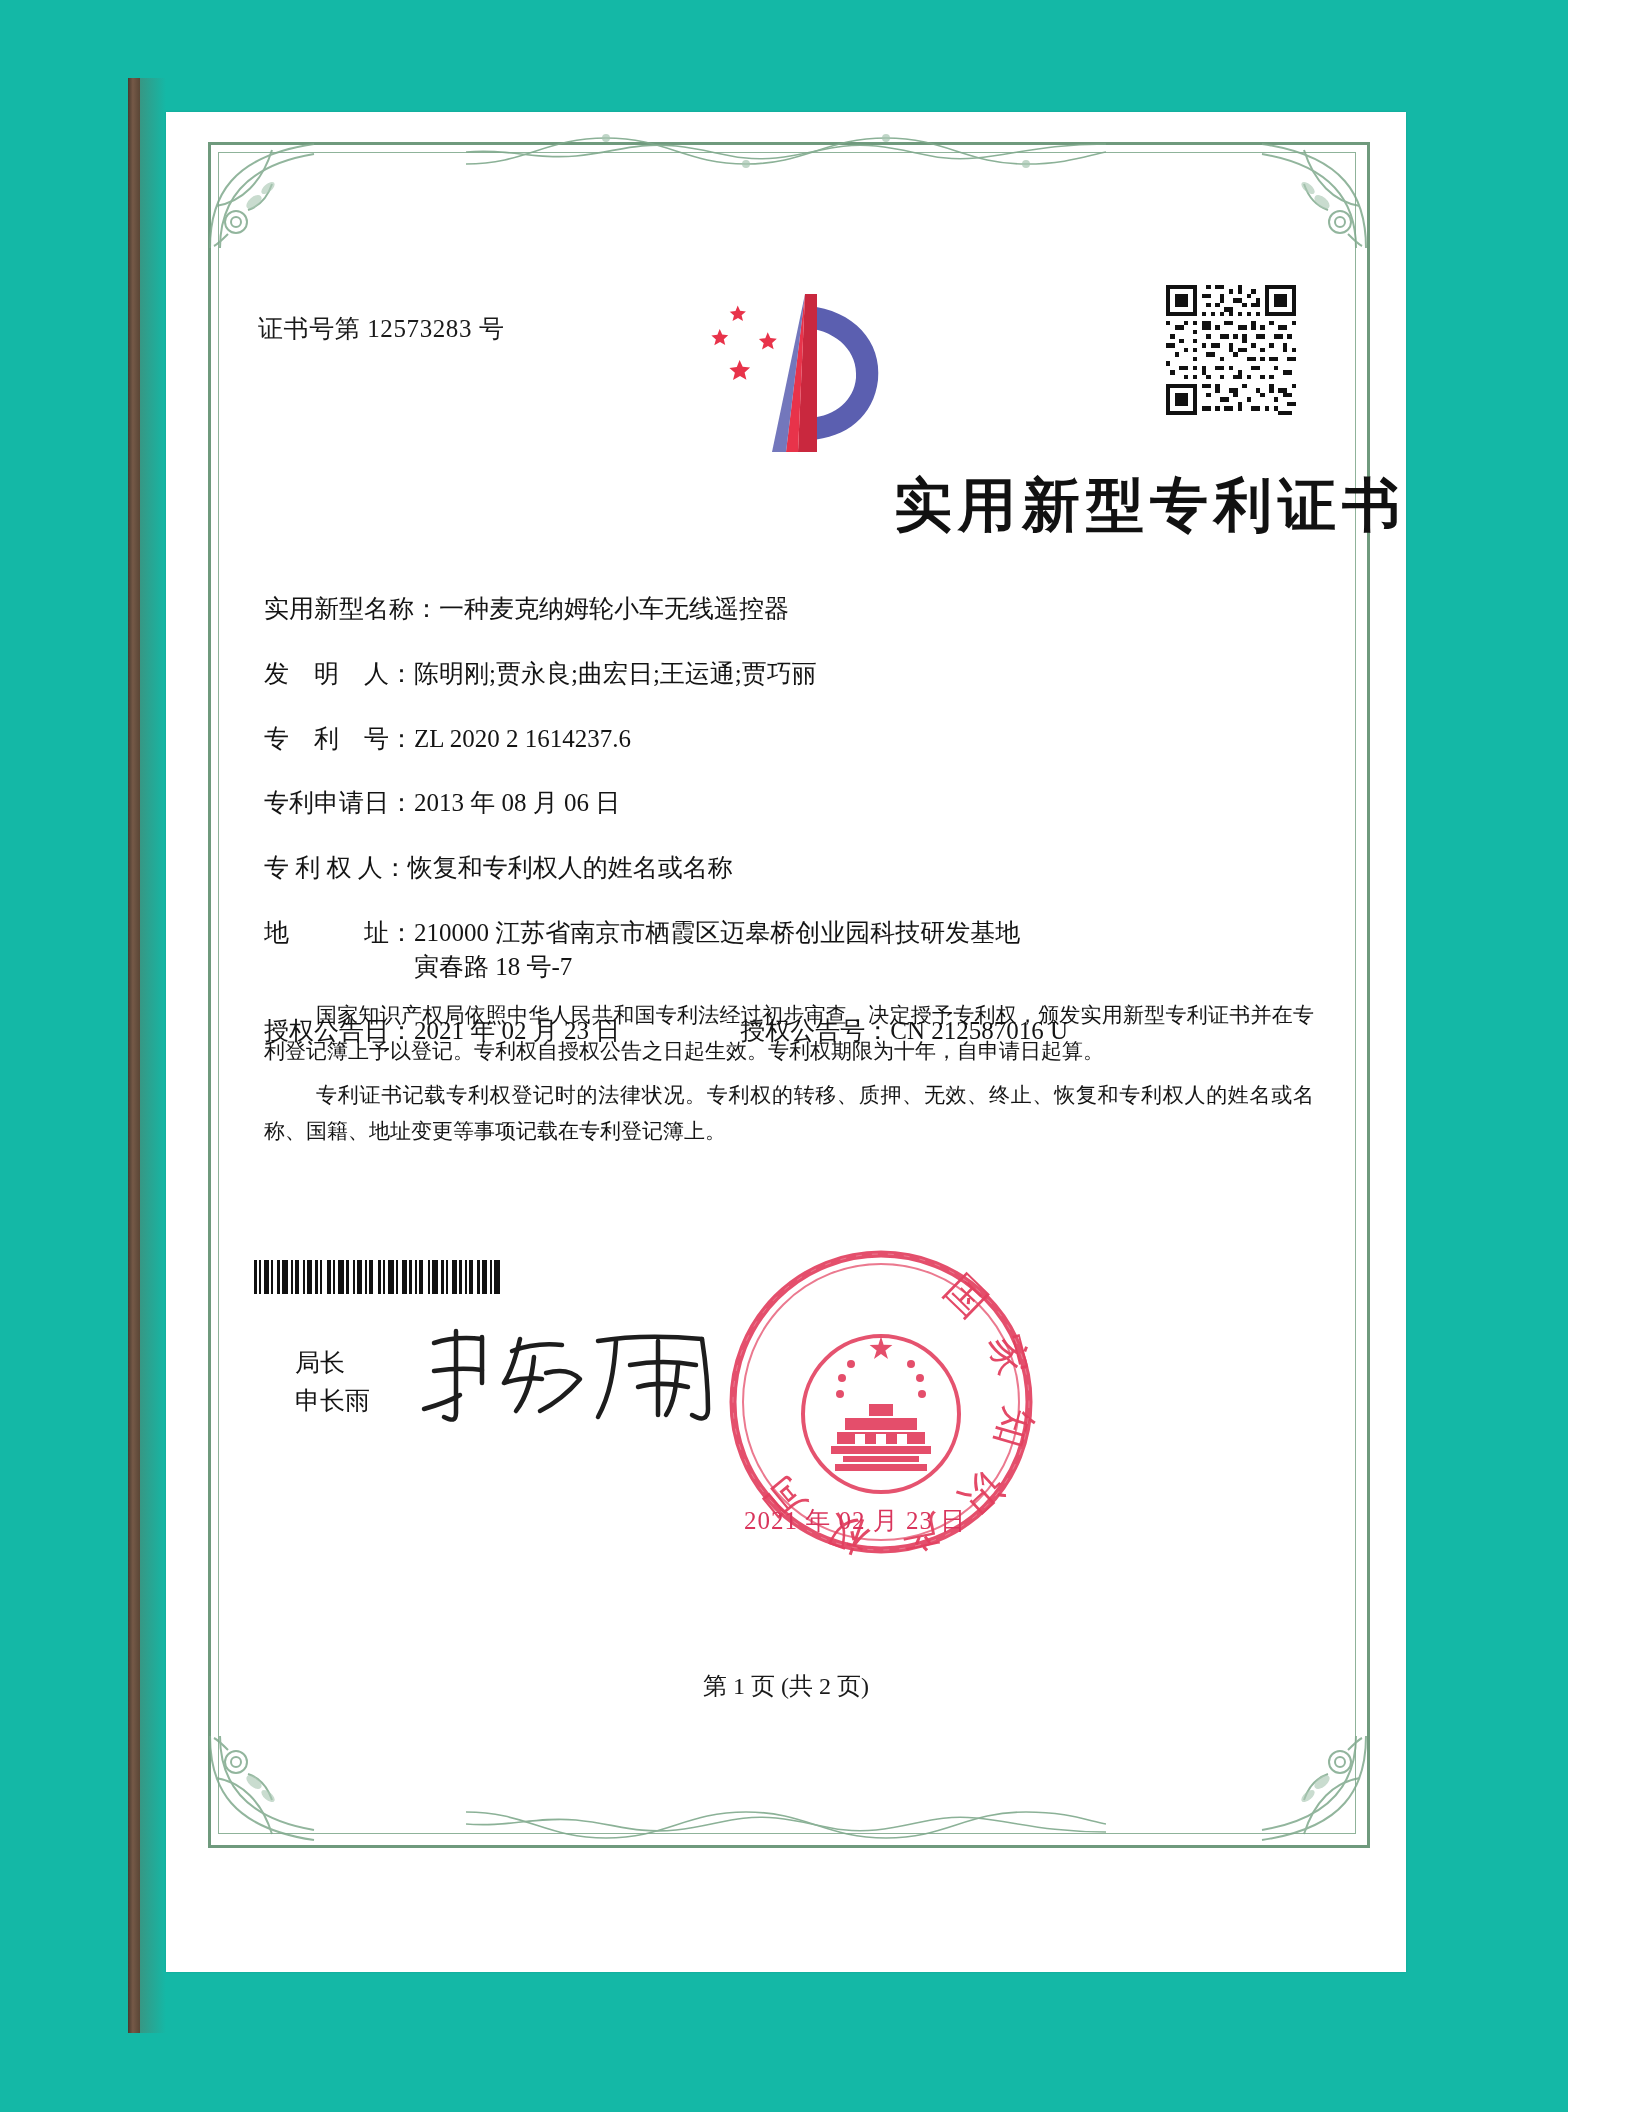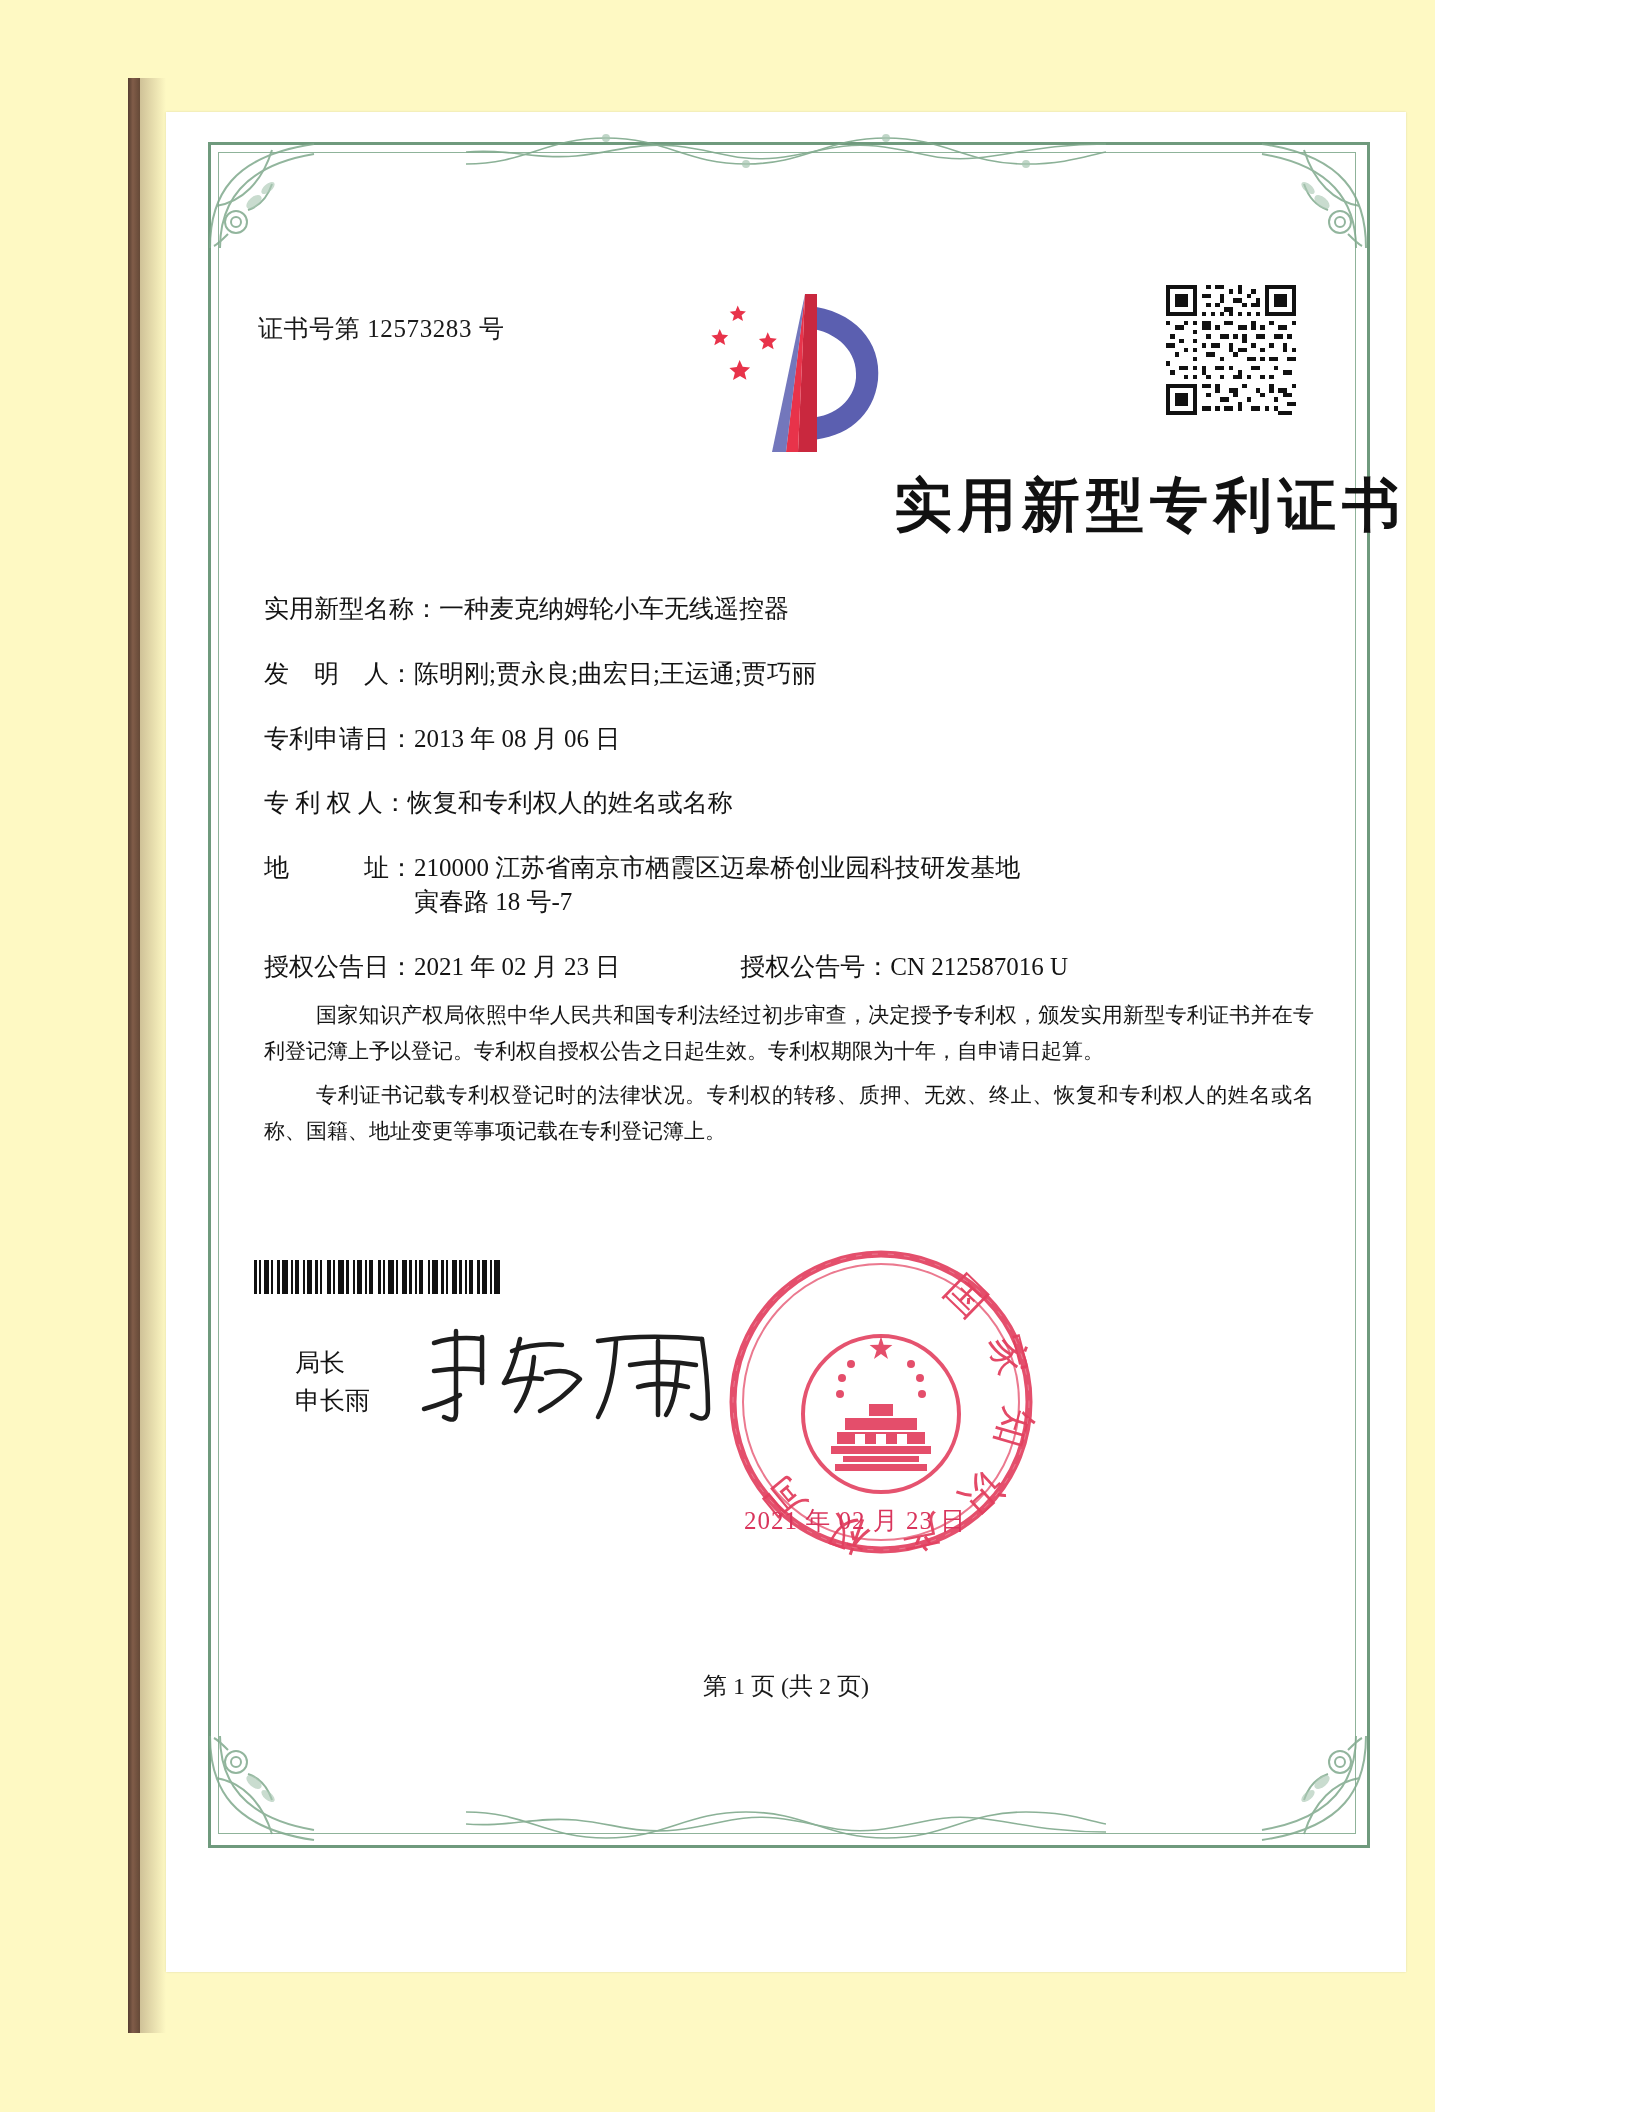--- a/index.html
+++ b/index.html
@@ -12,22 +12,22 @@
     height: 2112px;
     font-family: "Liberation Serif", "DejaVu Serif", serif;
     position: relative;
     overflow: hidden;
   }
 
   
   .scan {
     position: absolute;
     left: 0; top: 0;
-    width: 1435px; height: 2112px;
-    background: #fef9c3;
+    width: 1568px; height: 2112px;
+    background: #14b8a6;
   }
   
   .binding {
     position: absolute;
     left: 128px; top: 78px;
     width: 12px; height: 1955px;
     background: linear-gradient(to right, #4b3328 0%, #7a5442 40%, #5d4030 100%);
     opacity: .95;
   }
   .binding-shadow {
@@ -371,20 +371,24 @@
     <div class="doc-title">实用新型专利证书</div>
 
     <div class="fields">
       <div class="field-row">
         <span class="field-label">实用新型名称：</span>
         <span class="field-value">一种麦克纳姆轮小车无线遥控器</span>
       </div>
       <div class="field-row">
         <span class="field-label">发　明　人：</span>
         <span class="field-value">陈明刚;贾永良;曲宏日;王运通;贾巧丽</span>
+      </div>
+      <div class="field-row">
+        <span class="field-label">专　利　号：</span>
+        <span class="field-value">ZL 2020 2 1614237.6</span>
       </div>
       <div class="field-row">
         <span class="field-label">专利申请日：</span>
         <span class="field-value">2013 年 08 月 06 日</span>
       </div>
       <div class="field-row">
         <span class="field-label">专 利 权 人：</span>
         <span class="field-value">恢复和专利权人的姓名或名称</span>
       </div>
       <div class="field-row">

